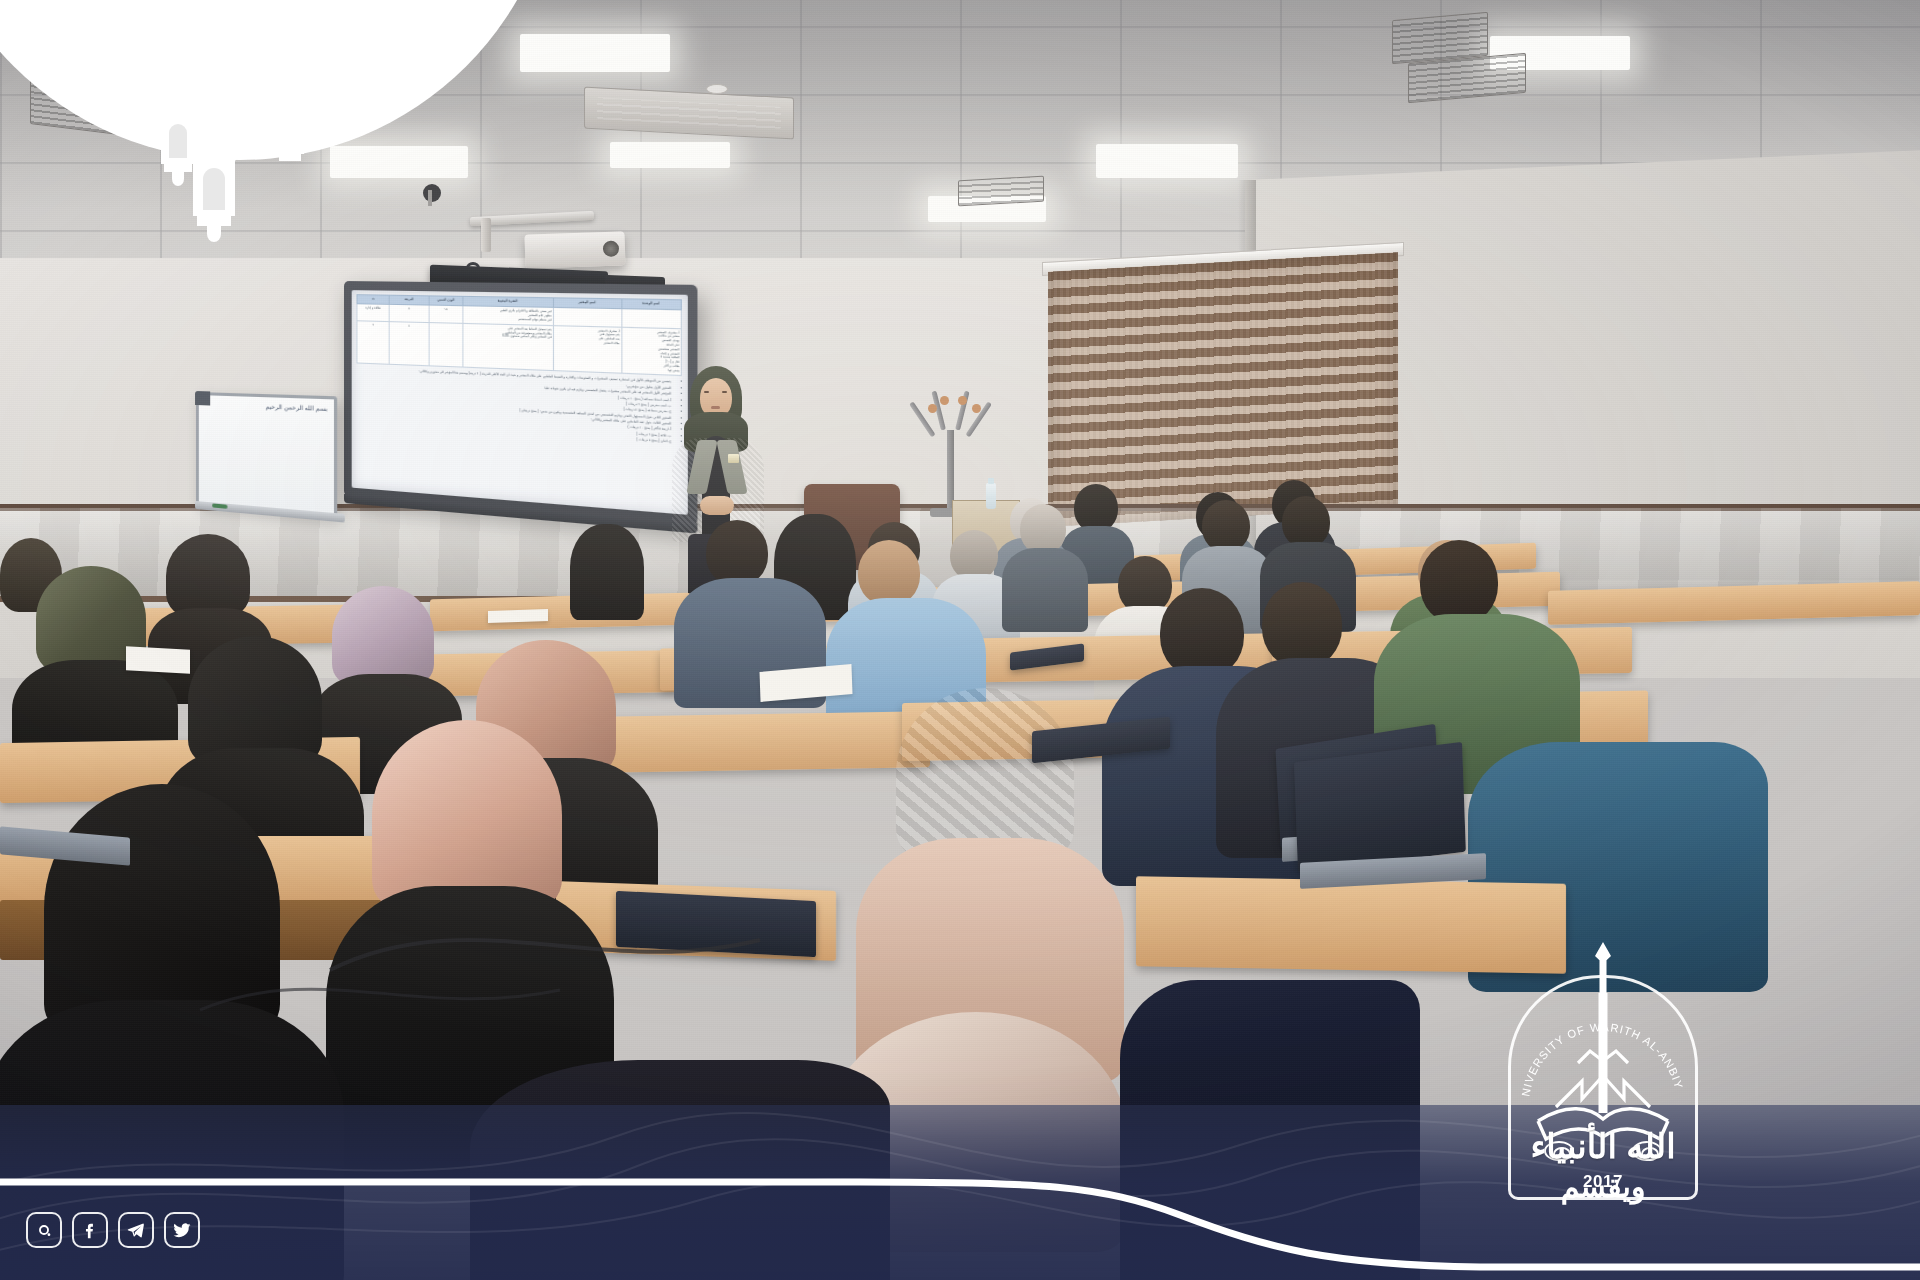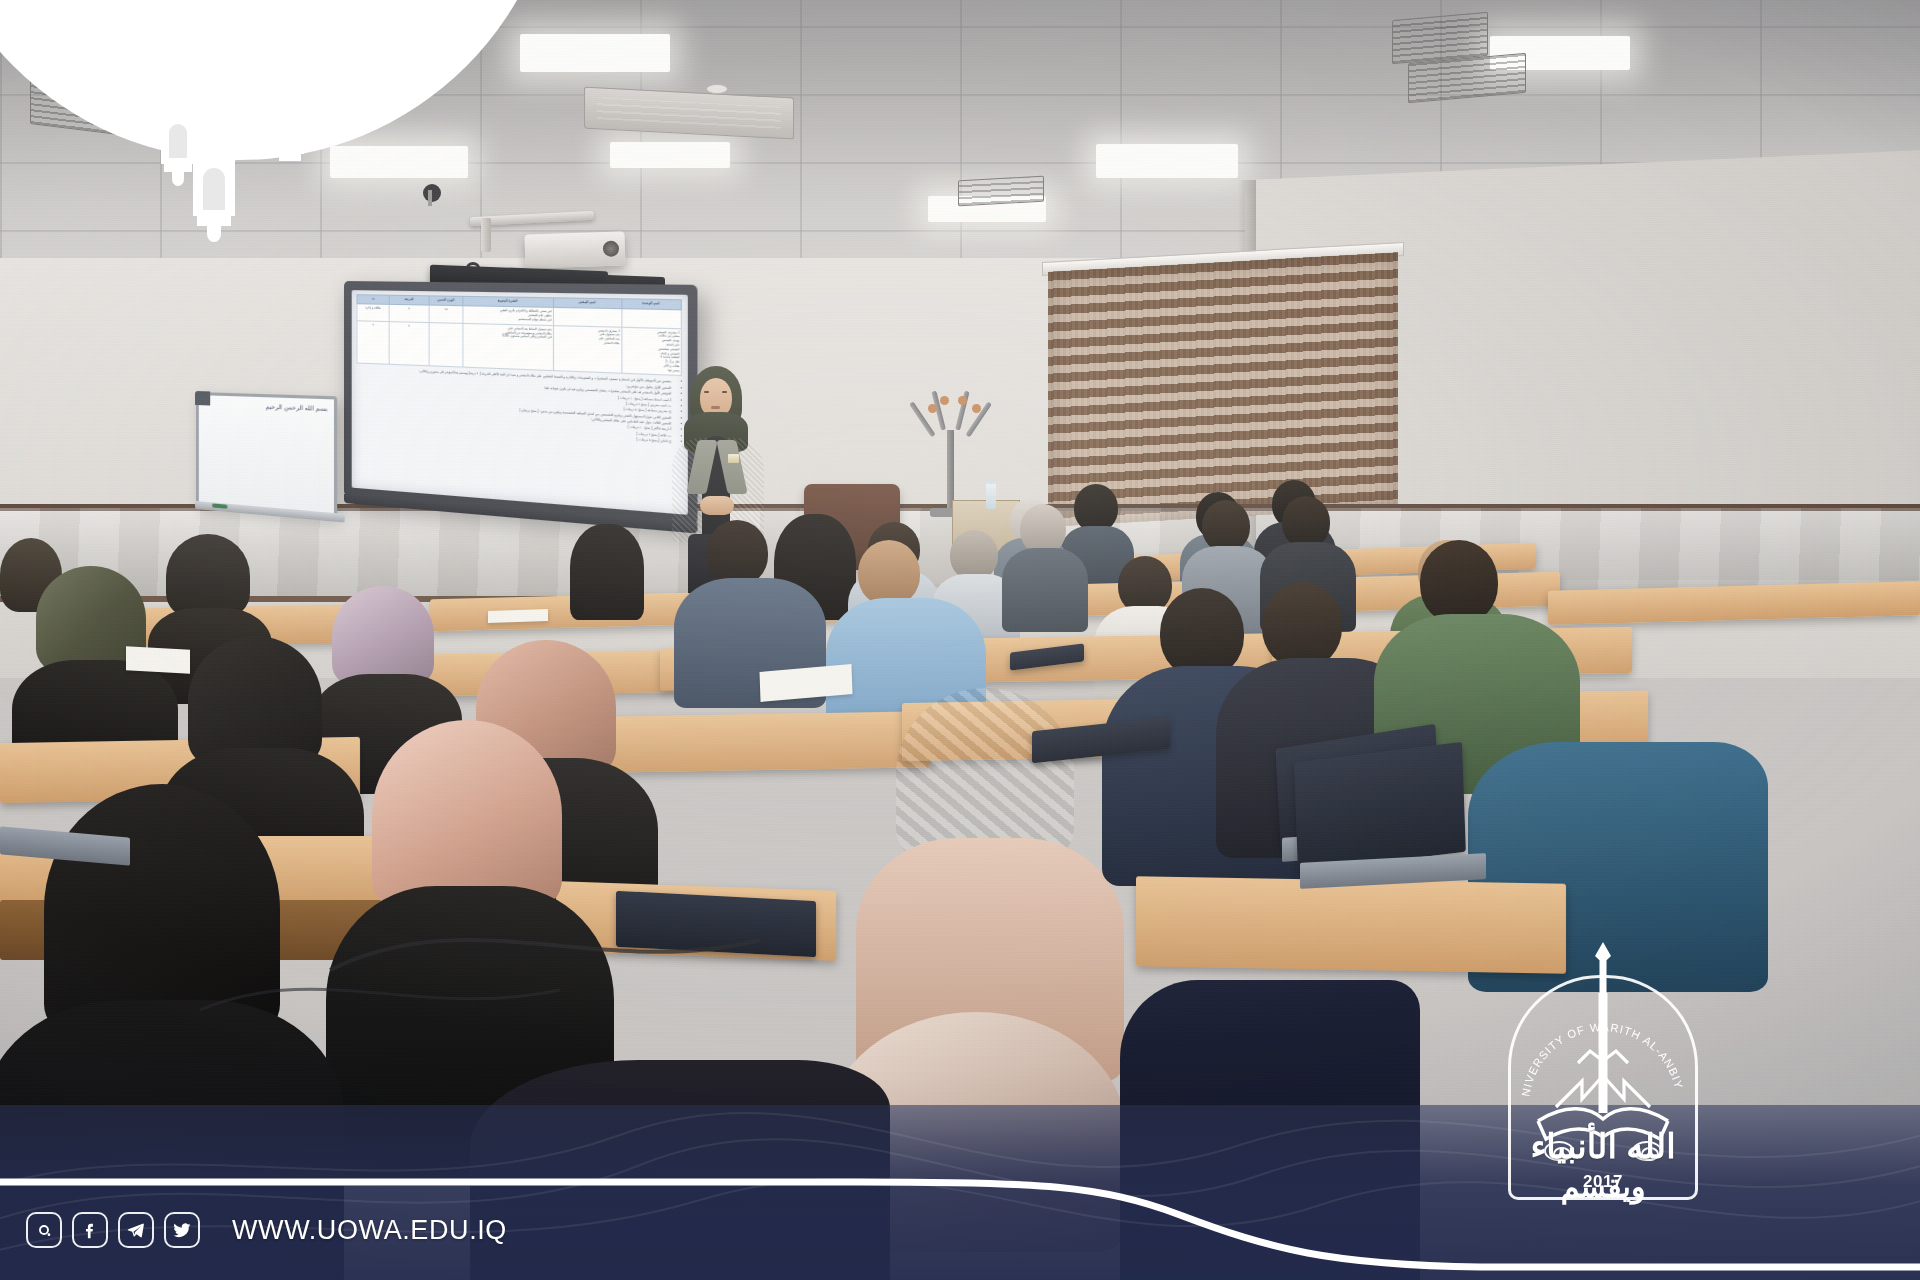--- a/index.html
+++ b/index.html
@@ -690,21 +690,20 @@
         <path d="M20.6 4.6 3.7 11.2c-.9.3-.9 1.1 0 1.4l4.2 1.3 1.6 4.8c.2.6.6.7 1 .2l2.2-2.2 4.4 3.2c.6.4 1.1.2 1.2-.6l2.3-13c.1-.8-.4-1.1-1-.7zM9.3 13.9 17.4 8l-6.6 6.4-.3 3.1-1.2-3.6z"></path>
       </svg>
     </a>
     <a class="soc" href="#">
       <svg viewBox="0 0 24 24">
         <path d="M21.3 6.6c-.7.3-1.4.5-2.2.6.8-.5 1.4-1.2 1.7-2.1-.7.4-1.6.8-2.4.9a3.8 3.8 0 0 0-6.5 3.5A10.8 10.8 0 0 1 3.9 5.3a3.8 3.8 0 0 0 1.2 5.1c-.6 0-1.2-.2-1.7-.5a3.8 3.8 0 0 0 3 3.8c-.5.2-1.1.2-1.7.1a3.8 3.8 0 0 0 3.5 2.7A7.7 7.7 0 0 1 2.8 18a10.8 10.8 0 0 0 16.6-9.6c.8-.5 1.4-1.2 1.9-1.8z"></path>
       </svg>
     </a>
   </div>
 
-  <div class="site-url">WWW.UOWA.EDU.IQ</div>
 
   <div class="uni-logo">
     <div class="logo-arch"></div>
     <div class="logo-pen"></div>
     <div class="logo-spire"></div>
 
     <svg class="logo-arc-text" viewBox="0 0 190 225">
       <defs>
         <path id="arcpath" d="M 22 118 A 74 74 0 0 1 168 118" fill="none"></path>
       </defs>

